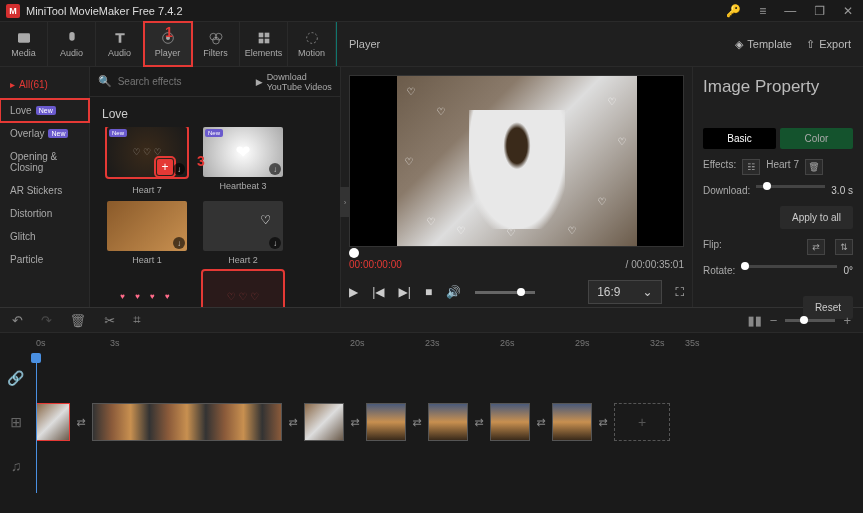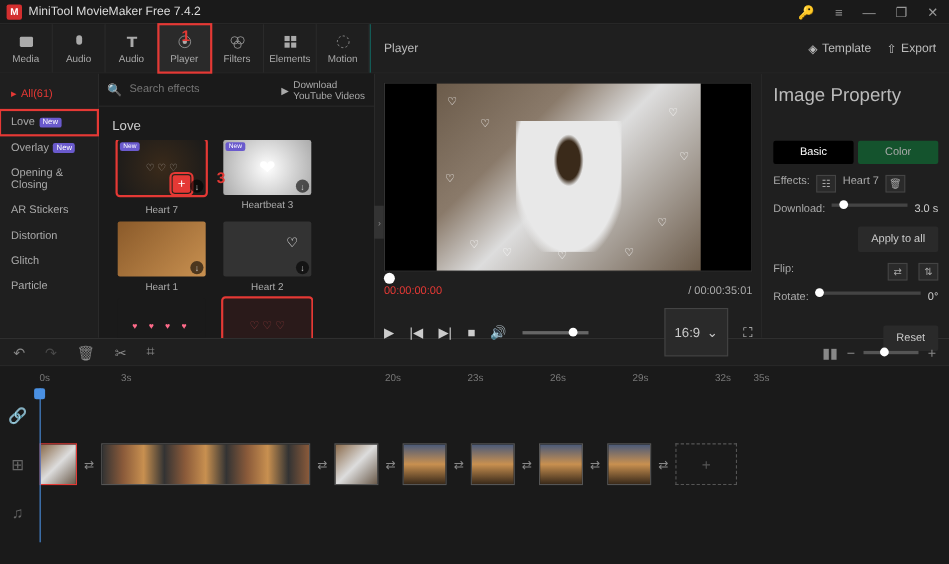--- a/index.html
+++ b/index.html
@@ -48,21 +48,21 @@
 .couple{position:absolute;left:30%;top:20%;width:40%;height:70%;background:radial-gradient(ellipse at 50% 30%,#3a2a1a 0%,#3a2a1a 15%,#e8e8e8 20%,#e8e8e8 70%,transparent 80%)}
 .timedisp{display:flex;justify-content:space-between;padding:4px 0;font-size:10px;font-family:monospace}
 .timedisp .cur{color:#e53935}
 .timedisp .tot{color:#aaa}
 .scrub{height:4px;background:#444;margin:4px 0;position:relative}
 .scrub .dot{position:absolute;left:0;top:-3px;width:10px;height:10px;background:#fff;border-radius:50%}
 .pcontrols{display:flex;align-items:center;gap:14px;padding:6px 0}
 .pcontrols span{color:#ccc;cursor:pointer;font-size:12px}
 .pcontrols .vol{width:60px;height:3px;background:#666;position:relative}
 .pcontrols .vol::after{content:'';position:absolute;left:70%;top:-3px;width:8px;height:8px;background:#fff;border-radius:50%}
-.pcontrols .ratio{margin-left:auto;background:#2a2a2a;padding:14px 8px;font-size:9px;border:1px solid #444;display:flex;align-items:center;gap:6px}
+.pcontrols .ratio{margin-left:auto;background:#2a2a2a;padding:4px 8px;font-size:9px;border:1px solid #444;display:flex;align-items:center;gap:22px}
 .expandbtn{position:absolute;left:-1px;top:50%;width:10px;height:30px;background:#333;display:flex;align-items:center;justify-content:center;color:#888;font-size:8px;cursor:pointer}
 .props{width:170px;background:#1f1f1f;padding:10px;display:flex;flex-direction:column;gap:10px}
 .props .title{font-size:17px;color:#bbb;margin-bottom:21px}
 .props .tabs{display:flex;gap:4px}
 .props .tab{flex:1;padding:5px;text-align:center;font-size:10px;background:#14532d;color:#aaa;cursor:pointer;border-radius:2px}
 .props .tab.active{background:#000000;color:#fff}
 .prow{display:flex;gap:6px;font-size:10px;color:#aaa}
 .prow .val{margin-left:auto;color:#ccc}
 .prow .ctl{width:18px;height:16px;background:#2a2a2a;display:flex;align-items:center;justify-content:center;font-size:9px;cursor:pointer;border:1px solid #444}
 .pslider{flex:1;height:3px;background:#444;position:relative}

